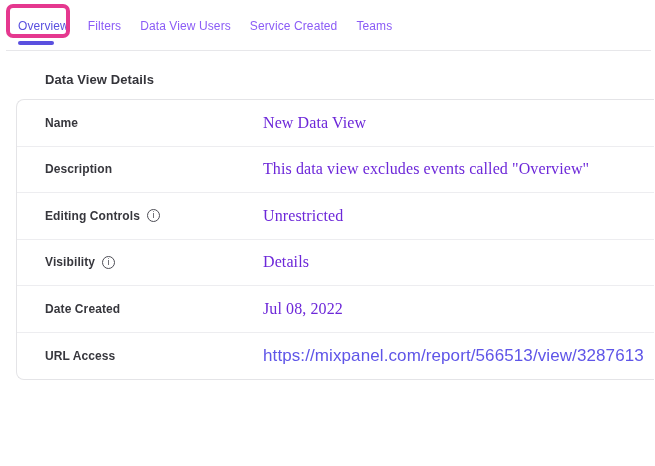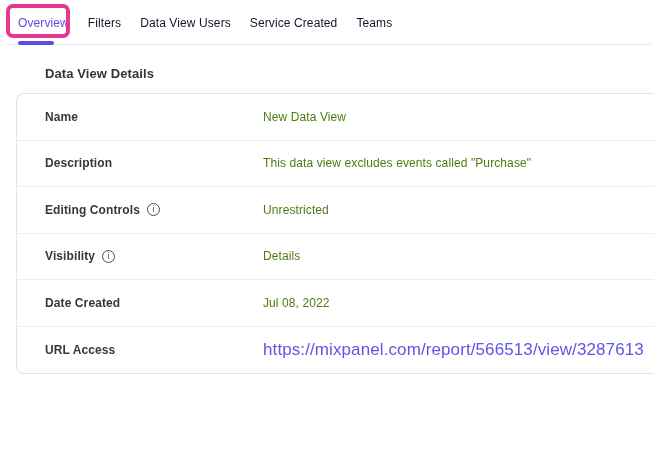--- a/index.html
+++ b/index.html
@@ -8,29 +8,29 @@
     background: #ffffff;
     font-family: "Liberation Sans", sans-serif;
     position: relative;
     overflow: hidden;
     -webkit-font-smoothing: antialiased;
   }
 
   
   .tabbar {
     position: relative;
-    height: 45px;
+    height: 51px;
     display: flex;
     align-items: center;
     padding-left: 18px;
     gap: 19px;
   }
   .tab {
     font-size: 12px;
-    color: #0f172a;
+    color: #8b5cf6;
     letter-spacing: 0.1px;
     cursor: pointer;
     white-space: nowrap;
     position: relative;
     z-index: 2;
   }
   .tab.active { color: #5a50df; }
   .tab-underline {
     position: absolute;
     left: 18px; top: 41px;
@@ -91,23 +91,24 @@
     flex: 0 0 218px;
     font-size: 12px;
     font-weight: 700;
     color: #37373d;
     letter-spacing: 0.1px;
     display: flex;
     align-items: center;
     gap: 7px;
   }
   .row-value {
-    font-size: 12px;
-    color: #4d7c0f;
-    letter-spacing: 0.1px;
+    font-size: 16px;
+    color: #6d28d9;
+    letter-spacing: 0.1px;
+    font-family: Liberation Serif, serif;
   }
   .row-link {
     font-size: 17px;
     color: #5f55e8;
     text-decoration: none;
     letter-spacing: 0.1px;
     cursor: pointer;
   }
   .info-icon {
     width: 13px; height: 13px;
@@ -149,21 +150,21 @@
       <div class="row-label">
         <span>Name</span>
       </div>
       <div class="row-value">New Data View</div>
     </div>
 
     <div class="row">
       <div class="row-label">
         <span>Description</span>
       </div>
-      <div class="row-value">This data view excludes events called "Purchase"</div>
+      <div class="row-value">This data view excludes events called "Overview"</div>
     </div>
 
     <div class="row">
       <div class="row-label">
         <span>Editing Controls</span>
         <span class="info-icon">
             <span>i</span>
           </span>
       </div>
       <div class="row-value">Unrestricted</div>

